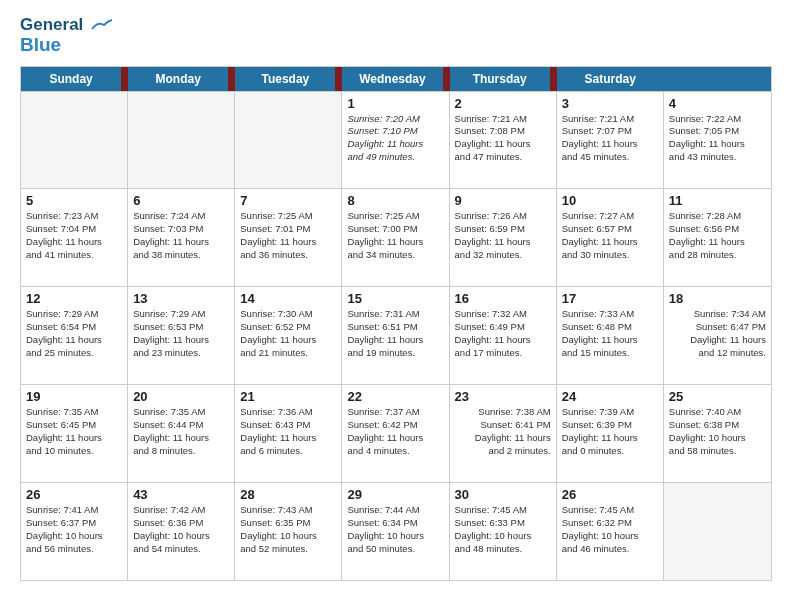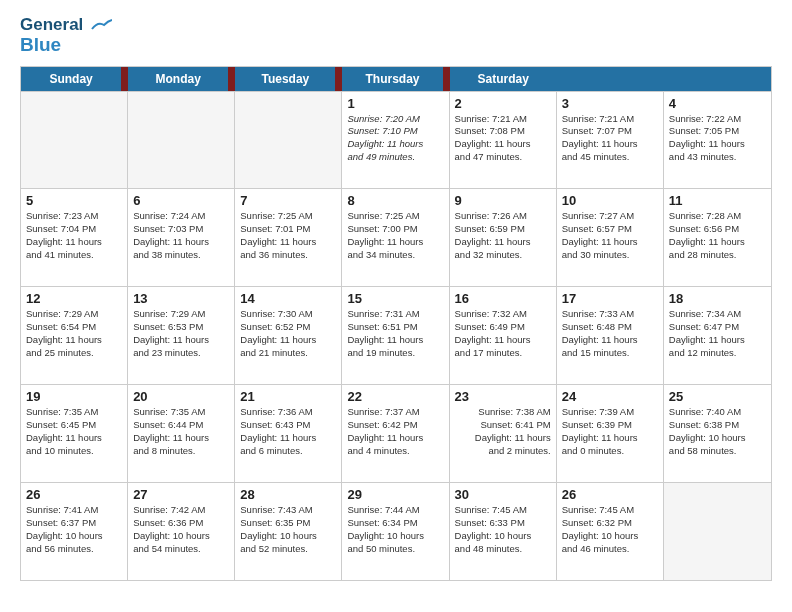--- a/index.html
+++ b/index.html
@@ -114,20 +114,21 @@
       <div class="month-title"></div>
       <div class="location-title"></div>
     </div>
   </div>
 
   <div class="calendar">
     <div class="cal-header-row">
     <div class="cal-header-cell">Sunday</div>
         <div class="cal-header-cell">Monday</div>
         <div class="cal-header-cell">Tuesday</div>
+        <div class="cal-header-cell">Wednesday</div>
         <div class="cal-header-cell">Thursday</div>
         <div class="cal-header-cell">Saturday</div>
       </div>
     <div class="cal-body">
     <div class="cal-row">
           <div class="cal-cell empty"></div>
           <div class="cal-cell empty"></div>
           <div class="cal-cell empty"></div>
           <div class="cal-cell">
             <div class="day-num">1</div>
@@ -247,21 +248,21 @@
           </div>
           <div class="cal-cell">
             <div class="day-num">17</div>
             <div class="day-info" style="white-space: pre-line;">Sunrise: 7:33 AM
 Sunset: 6:48 PM
 Daylight: 11 hours
 and 15 minutes.</div>
           </div>
           <div class="cal-cell">
             <div class="day-num">18</div>
-            <div class="day-info" style="white-space: pre-line;">Sunrise: 7:34 AM
+            <div class="day-info" style="white-space: pre-line; text-align: right;">Sunrise: 7:34 AM
 Sunset: 6:47 PM
 Daylight: 11 hours
 and 12 minutes.</div>
           </div>
         </div>
         <div class="cal-row">
           <div class="cal-cell">
             <div class="day-num">19</div>
             <div class="day-info" style="white-space: pre-line;">Sunrise: 7:35 AM
 Sunset: 6:45 PM
@@ -313,21 +314,21 @@
         </div>
         <div class="cal-row">
           <div class="cal-cell">
             <div class="day-num">26</div>
             <div class="day-info" style="white-space: pre-line;">Sunrise: 7:41 AM
 Sunset: 6:37 PM
 Daylight: 10 hours
 and 56 minutes.</div>
           </div>
           <div class="cal-cell">
-            <div class="day-num">27</div>
+            <div class="day-num">43</div>
             <div class="day-info" style="white-space: pre-line;">Sunrise: 7:42 AM
 Sunset: 6:36 PM
 Daylight: 10 hours
 and 54 minutes.</div>
           </div>
           <div class="cal-cell">
             <div class="day-num">28</div>
             <div class="day-info" style="white-space: pre-line;">Sunrise: 7:43 AM
 Sunset: 6:35 PM
 Daylight: 10 hours

